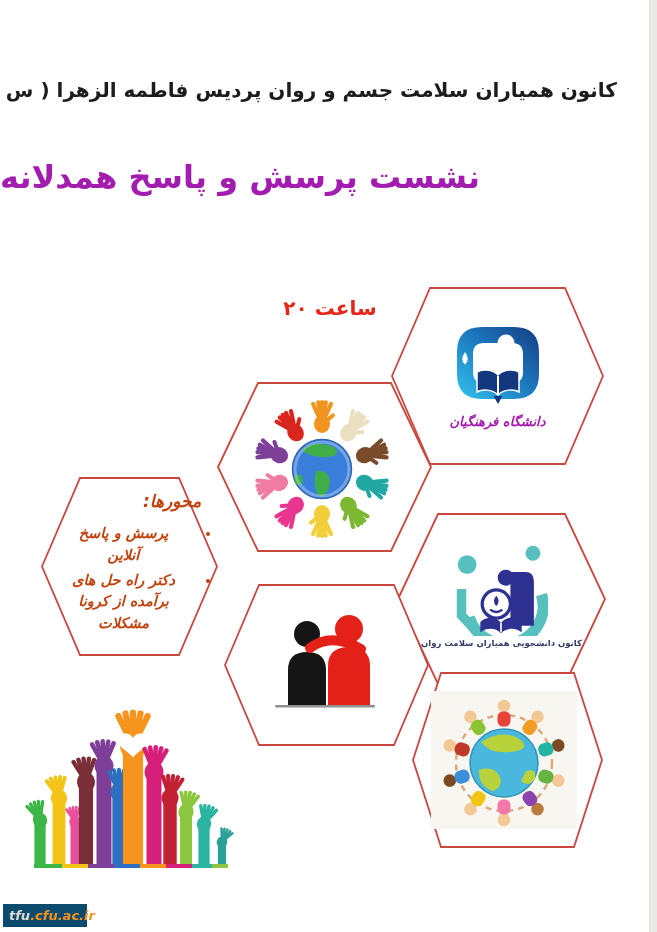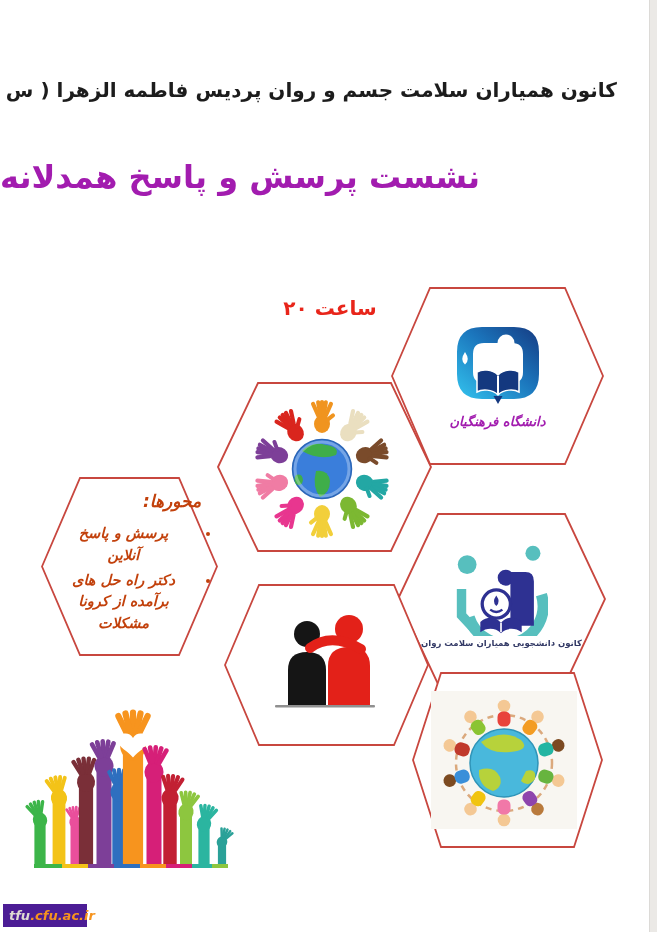--- a/index.html
+++ b/index.html
@@ -37,21 +37,21 @@
   .logo-svg{position:absolute;}
   .univ-caption{position:absolute;left:0;right:0;top:126px;text-align:center;direction:rtl;
                 font-size:13px;font-weight:bold;font-style:italic;color:#a21caf;}
   .mental-caption{position:absolute;left:0;right:0;top:124px;text-align:center;direction:rtl;
                   font-size:8.5px;font-weight:bold;color:#333a66;}
 
   
   .raised{position:absolute;left:22px;top:698px;width:220px;height:178px;}
 
   
-  .watermark{position:absolute;left:3px;top:904px;width:84px;height:23px;background:#4c1d95;
+  .watermark{position:absolute;left:3px;top:904px;width:84px;height:23px;background:#0c4a6e;
              display:flex;align-items:center;padding-left:6px;box-sizing:border-box;
              font-size:13px;font-weight:bold;font-style:italic;letter-spacing:0;}
   .watermark .site{color:#dedbd2;}
   .watermark .domain{color:#f7941e;}
 </style>
 </head>
 <body>
 
 <div class="page">
   <div class="edge-strip"></div>

